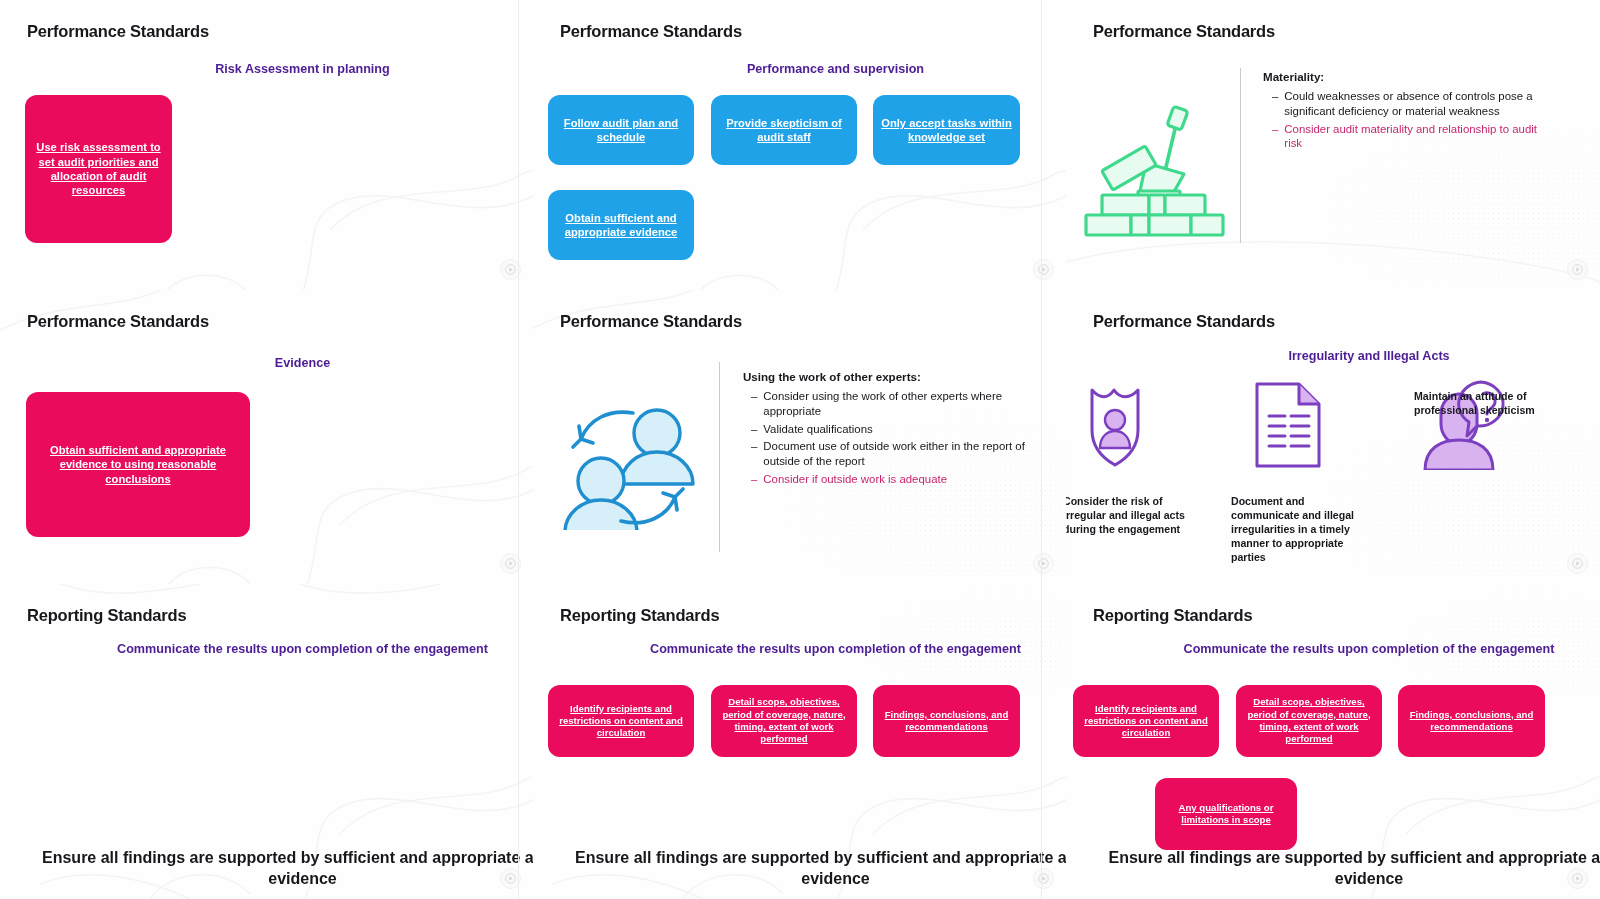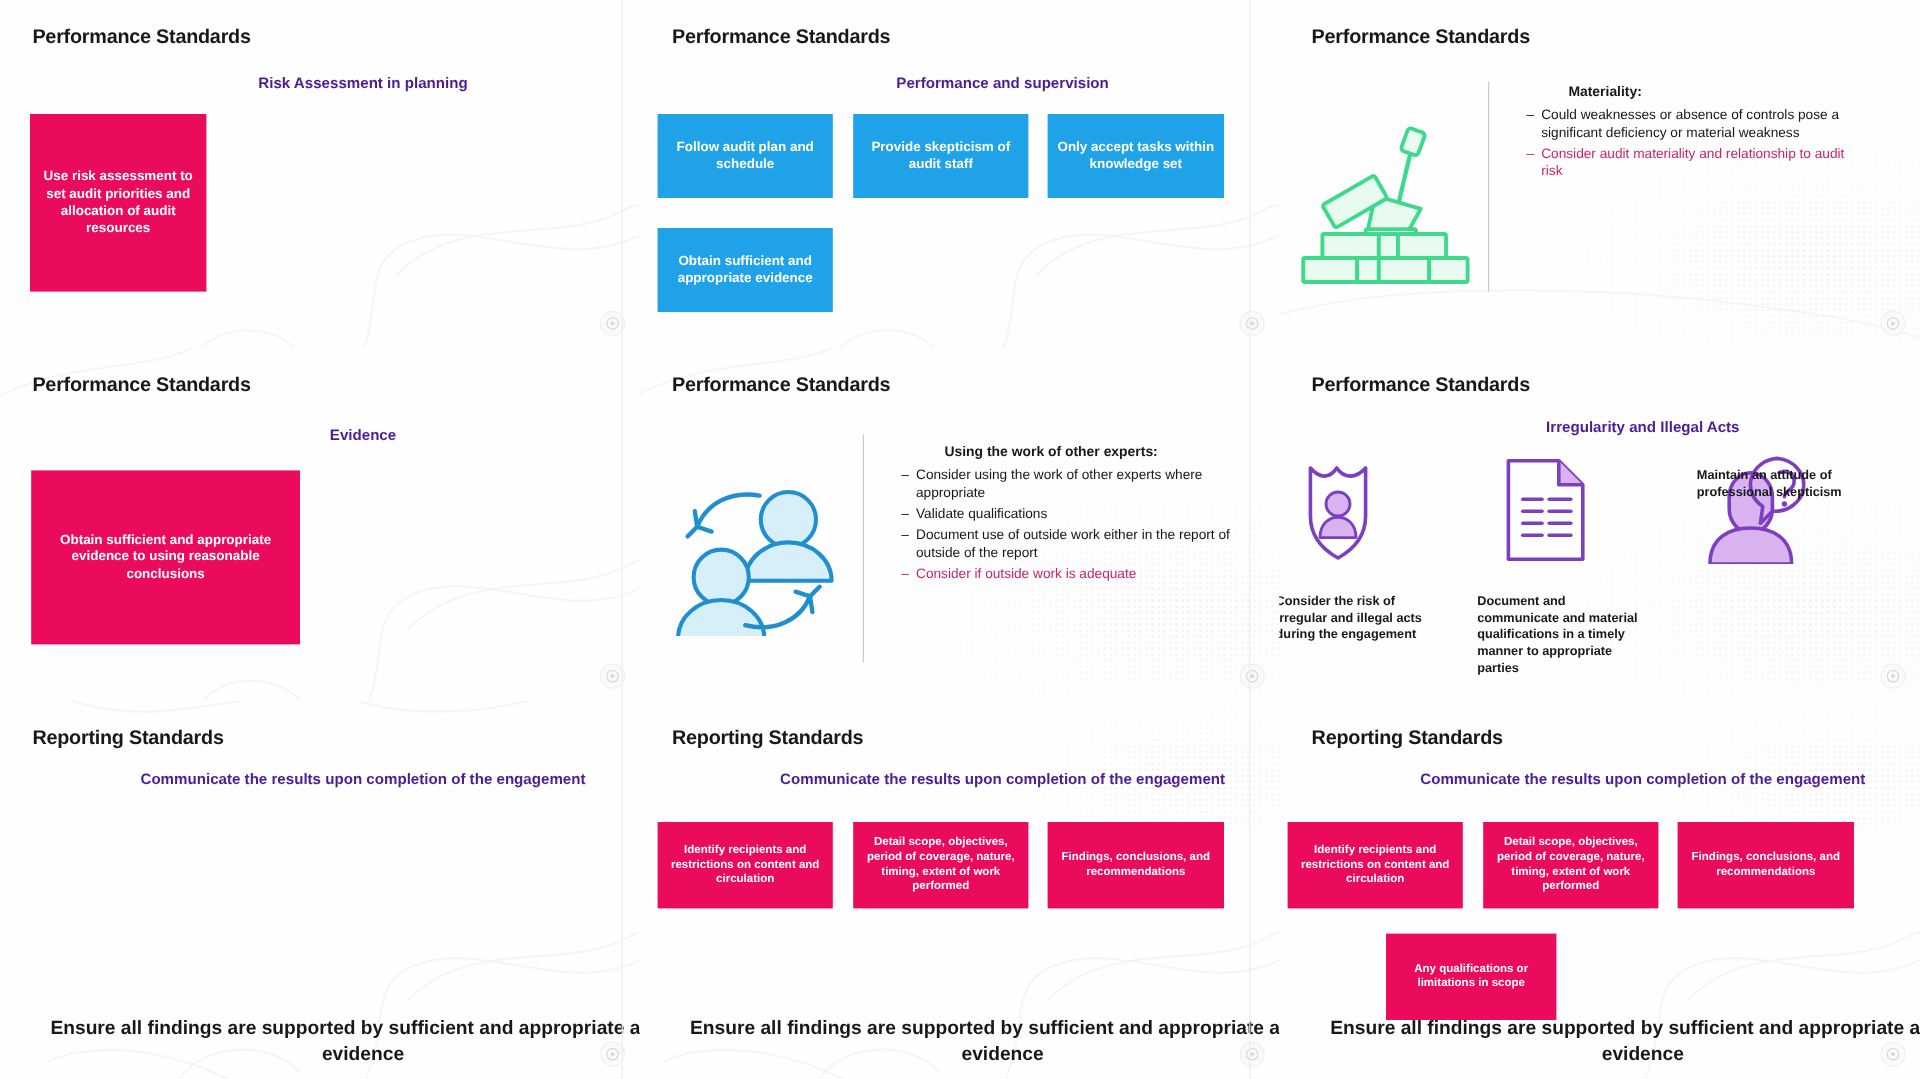--- a/index.html
+++ b/index.html
@@ -51,40 +51,41 @@
     position: absolute; left: 0; right: 0;
     text-align: center;
     font-size: 12.6px; font-weight: bold; color: #4c1d95;
     line-height: 1.25;
   }
   .subtitle-offset { transform: translateX(36px); }
 
   
   .card {
     position: absolute;
-    border-radius: 0;
+    border-radius: 12px;
     display: flex; align-items: center; justify-content: center;
     text-align: center;
     color: #ffffff;
     font-weight: bold;
     line-height: 1.28;
     padding: 6px 2px;
+    text-decoration: underline;
   }
   .card.pink { background: #ea0b5d; }
   .card.blue { background: #1fa2e8; }
 
   
   .rule {
     position: absolute;
     width: 1px;
     background: #c9c9cf;
   }
   .list-head {
     position: absolute;
-    font-size: 11.6px; font-weight: bold; color: #17181c; margin-left: 44px;
+    font-size: 11.6px; font-weight: bold; color: #17181c;
   }
   .bullets { position: absolute; }
   .bullet {
     display: flex; gap: 6px;
     font-size: 11.4px; color: #17181c; line-height: 1.3;
     margin-bottom: 3px;
   }
   .bullet .dash { flex: 0 0 auto; }
   .bullet.accent, .bullet.accent .dash { color: #c7256e; }
 
@@ -325,21 +326,21 @@
               <path d="M40 36 L58 36"></path>
             <path d="M18 46 L34 46"></path>
               <path d="M40 46 L58 46"></path>
             <path d="M18 56 L34 56"></path>
               <path d="M40 56 L58 56"></path>
             <path d="M18 66 L34 66"></path>
               <path d="M40 66 L58 66"></path>
           </g>
         </svg>
       </div>
-      <div class="icon-caption" style="left:165px; top:205px; width:140px; text-align:left;">Document and communicate and material qualifications in a timely manner to appropriate parties</div>
+      <div class="icon-caption" style="left:165px; top:205px; width:140px; text-align:left;">Document and communicate and illegal irregularities in a timely manner to appropriate parties</div>
 
       <div class="icon-wrap" style="left:345px; top:88px;">
         <svg width="110" height="92" viewBox="0 0 110 92">
 
           <path d="M30 36 A18 20 0 0 1 66 36 L66 46 A18 20 0 0 1 30 46 Z" fill="#d9b3f0" stroke="#7b3fbf" stroke-width="3" stroke-linejoin="round"></path>
 
           <path d="M14 92 C14 70,30 62,48 62 C66 62,82 70,82 92 Z" fill="#d9b3f0" stroke="#7b3fbf" stroke-width="3" stroke-linejoin="round"></path>
 
           <path d="M70 4 A24 22 0 1 1 66 48 L56 58 L58 44 A24 22 0 0 1 70 4 Z" fill="none" stroke="#7b3fbf" stroke-width="3" stroke-linejoin="round"></path>
           <path d="M72 16 A8 8 0 0 1 84 24 C84 30,76 31,76 36" fill="none" stroke="#7b3fbf" stroke-width="3" stroke-linecap="round"></path>

